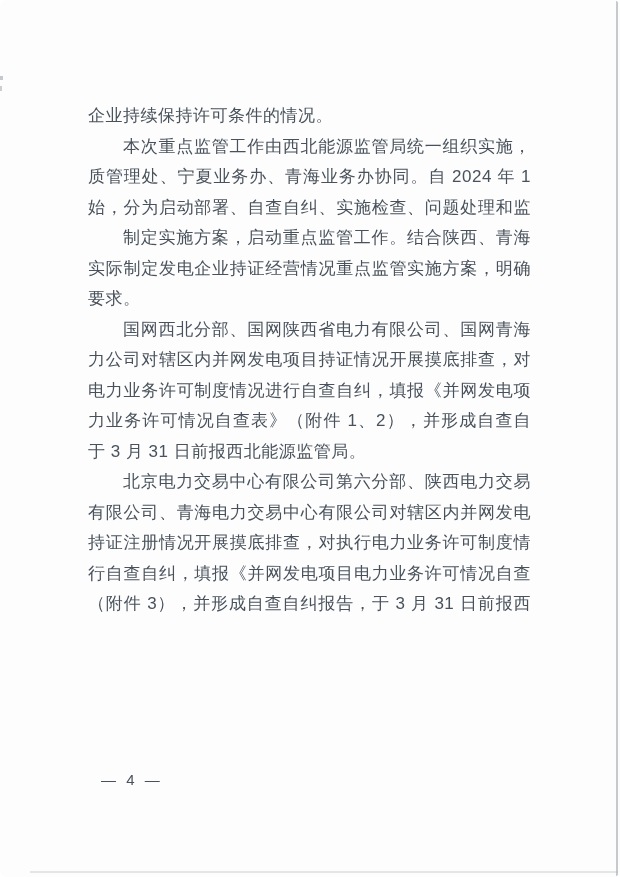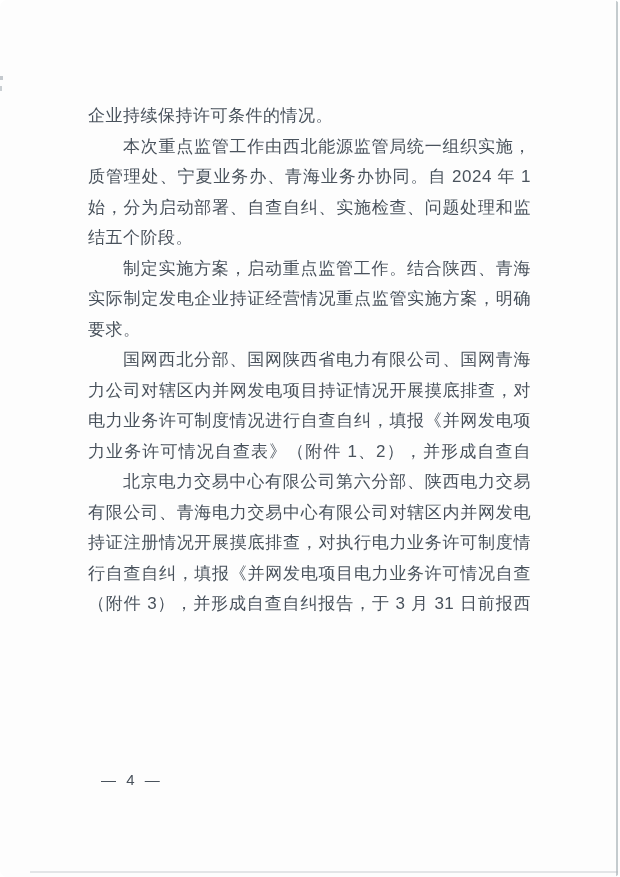--- a/index.html
+++ b/index.html
@@ -95,28 +95,28 @@
 <div class="page">
   <div class="scan-tick-1"></div>
   <div class="scan-tick-2"></div>
 
   <div class="text-block">
 
   <div class="line plain">企业持续保持许可条件的情况。</div>
       <div class="line indent-justify">本次重点监管工作由西北能源监管局统一组织实施，局资</div>
       <div class="line justify">质管理处、宁夏业务办、青海业务办协同。自 2024 年 1 月开</div>
       <div class="line justify">始，分为启动部署、自查自纠、实施检查、问题处理和监管总</div>
-      <div class="line plain">结五个阶段。</div>
       <div class="line indent-justify">制定实施方案，启动重点监管工作。结合陕西、青海两省</div>
       <div class="line justify">实际制定发电企业持证经营情况重点监管实施方案，明确任务</div>
       <div class="line plain">要求。</div>
       <div class="line indent-justify">国网西北分部、国网陕西省电力有限公司、国网青海省电</div>
       <div class="line justify">力公司对辖区内并网发电项目持证情况开展摸底排查，对执行</div>
       <div class="line justify">电力业务许可制度情况进行自查自纠，填报《并网发电项目电</div>
       <div class="line justify">力业务许可情况自查表》（附件 1、2），并形成自查自纠报告，</div>
+      <div class="line plain">于 3 月 31 日前报西北能源监管局。</div>
       <div class="line indent-justify">北京电力交易中心有限公司第六分部、陕西电力交易中心</div>
       <div class="line justify">有限公司、青海电力交易中心有限公司对辖区内并网发电项目</div>
       <div class="line justify">持证注册情况开展摸底排查，对执行电力业务许可制度情况进</div>
       <div class="line justify">行自查自纠，填报《并网发电项目电力业务许可情况自查表》</div>
       <div class="line justify">（附件 3），并形成自查自纠报告，于 3 月 31 日前报西北能源</div>
     </div>
 
   <div class="page-number">— 4 —</div>
 
   <div class="scan-edge-right"></div>

